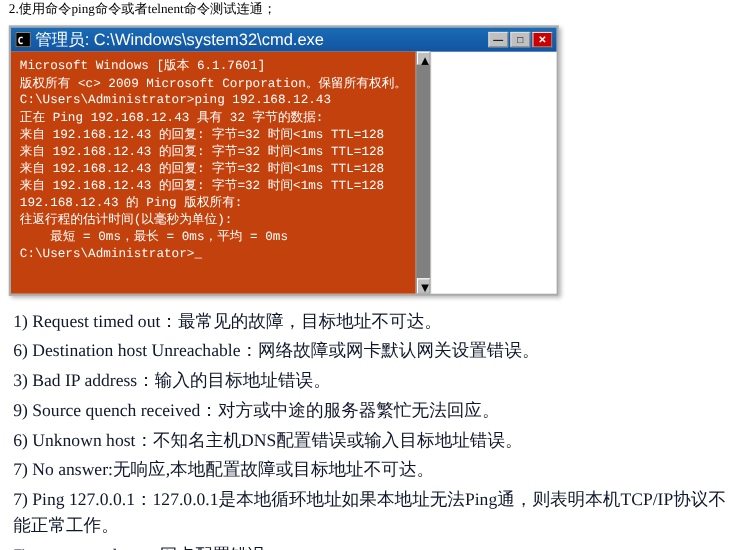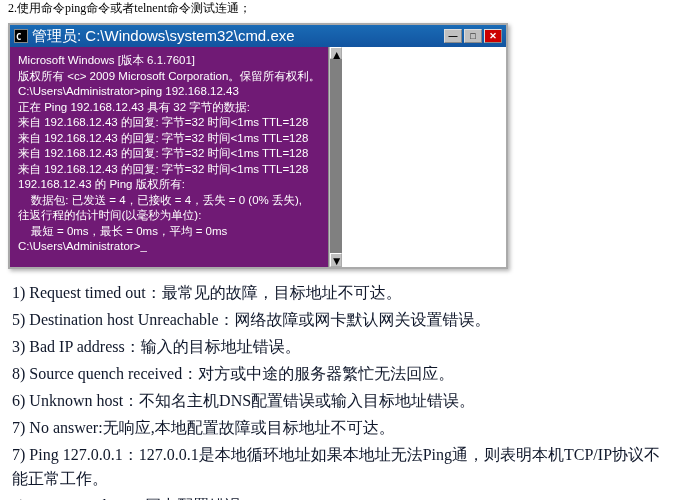--- a/index.html
+++ b/index.html
@@ -82,23 +82,23 @@
       font-family: Arial, sans-serif;
       font-weight: bold;
       border: 1px outset #ddd;
     }
 
     .cmd-btn-min { background: #c0c0c0; color: #000; }
     .cmd-btn-max { background: #c0c0c0; color: #000; }
     .cmd-btn-close { background: #cc0000; color: #fff; }
 
     .cmd-body {
-      background: #701a75;
+      background: #c2410c;
       color: #c0c0c0;
-      font-family: Liberation Sans, sans-serif;
+      font-family: Liberation Mono, monospace;
       font-size: 11.5px;
       padding: 6px 8px;
       min-height: 220px;
       line-height: 1.4;
     }
 
     .cmd-line {
       white-space: pre;
       line-height: 1.35;
     }
@@ -169,40 +169,39 @@
           <div class="cmd-line white"></div>
           <div class="cmd-line white">C:\Users\Administrator&gt;ping 192.168.12.43</div>
           <div class="cmd-line white"></div>
           <div class="cmd-line white">正在 Ping 192.168.12.43 具有 32 字节的数据:</div>
           <div class="cmd-line white">来自 192.168.12.43 的回复: 字节=32 时间&lt;1ms TTL=128</div>
           <div class="cmd-line white">来自 192.168.12.43 的回复: 字节=32 时间&lt;1ms TTL=128</div>
           <div class="cmd-line white">来自 192.168.12.43 的回复: 字节=32 时间&lt;1ms TTL=128</div>
           <div class="cmd-line white">来自 192.168.12.43 的回复: 字节=32 时间&lt;1ms TTL=128</div>
           <div class="cmd-line white"></div>
           <div class="cmd-line white">192.168.12.43 的 Ping 版权所有:</div>
-          <div class="cmd-line white">    数据包: 已发送 = 4，已接收 = 4，丢失 = 0 (0% 丢失),</div>
           <div class="cmd-line white">往返行程的估计时间(以毫秒为单位):</div>
           <div class="cmd-line white">    最短 = 0ms，最长 = 0ms，平均 = 0ms</div>
           <div class="cmd-line white"></div>
           <div class="cmd-line white">C:\Users\Administrator&gt;_</div>
         </div>
       <div class="cmd-scroll">
         <div style="width:12px;height:12px;background:#c0c0c0;border:1px outset #fff;margin-top:0;">▲</div>
         <div style="flex:1;width:12px;background:#808080;"></div>
         <div style="width:12px;height:14px;background:#c0c0c0;border:1px outset #fff;">▼</div>
       </div>
     </div>
   </div>
 
   <div class="ping-section">
     <div id="ping-items-container">
     <div class="ping-item">1) Request timed out：最常见的故障，目标地址不可达。</div>
-        <div class="ping-item">5) Destination host Unreachable：网络故障或网卡默认网关设置错误。</div>
+        <div class="ping-item">6) Destination host Unreachable：网络故障或网卡默认网关设置错误。</div>
         <div class="ping-item">3) Bad IP address：输入的目标地址错误。</div>
-        <div class="ping-item">8) Source quench received：对方或中途的服务器繁忙无法回应。</div>
+        <div class="ping-item">9) Source quench received：对方或中途的服务器繁忙无法回应。</div>
         <div class="ping-item">6) Unknown host：不知名主机DNS配置错误或输入目标地址错误。</div>
         <div class="ping-item">7) No answer:无响应,本地配置故障或目标地址不可达。</div>
         <div class="ping-item">7) Ping 127.0.0.1：127.0.0.1是本地循环地址如果本地址无法Ping通，则表明本机TCP/IP协议不能正常工作。</div>
         <div class="ping-item">7) no route to host：网卡配置错误。</div>
       </div>
   </div>
 
 </div>
 
 </body></html>

